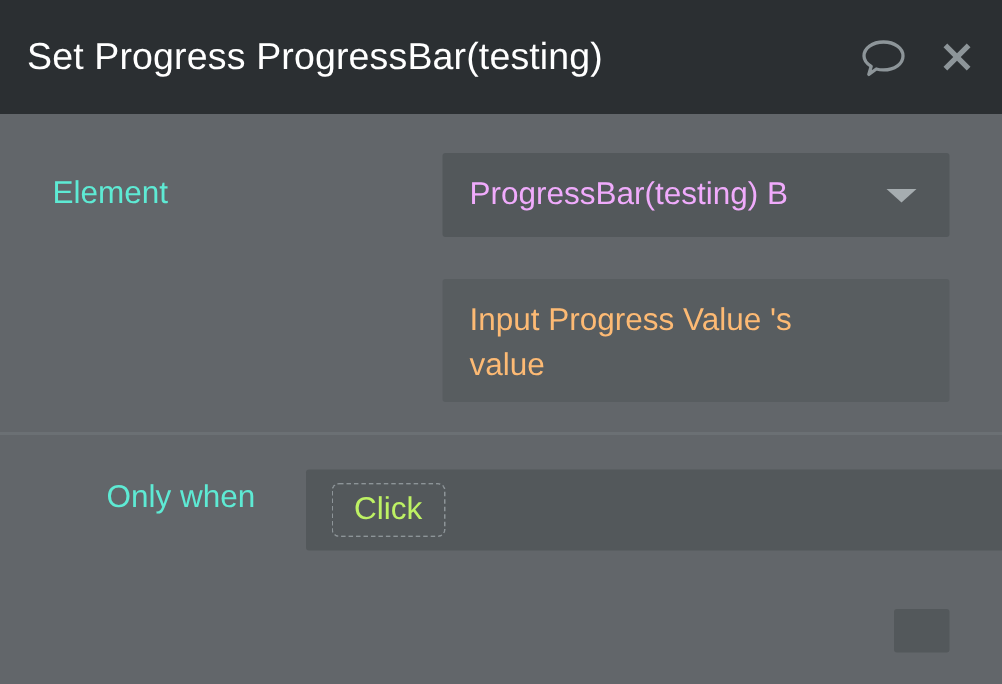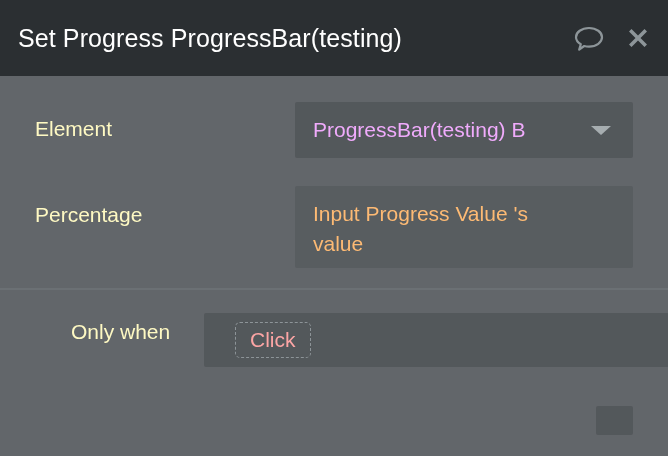--- a/index.html
+++ b/index.html
@@ -64,21 +64,21 @@
 
   
   .row {
     position: absolute;
     left: 0;
     width: 668px;
   }
   .row-label {
     position: absolute;
     left: 35px;
-    color: #fef9c3;
+    color: #5eead4;
     font-size: 21px;
     font-weight: 400;
     white-space: nowrap;
   }
 
   
   #row-element { top: 76px; height: 98px; }
   #label-element { top: 41px; }
   #field-element {
     position: absolute;
@@ -153,29 +153,29 @@
     left: 168px;
     top: 23px;
     width: 465px;
     height: 54px;
     background: #53585b;
     border-radius: 2px;
     box-sizing: border-box;
   }
   #onlywhen-chip {
     position: absolute;
-    left: 31px;
+    left: 17px;
     top: 9px;
     height: 36px;
     min-width: 72px;
     padding: 0 14px;
     border: 1px dashed #8d9498;
     border-radius: 5px;
     box-sizing: border-box;
-    color: #fca5a5;
+    color: #bef264;
     font-size: 21px;
     line-height: 34px;
     text-align: center;
     white-space: nowrap;
   }
 
   
   #row-breakpoint { top: 380px; height: 76px; }
   #label-breakpoint { top: 27px; }
   #breakpoint-checkbox {
@@ -218,21 +218,20 @@
 
   <div class="row" id="row-element">
     <div class="row-label" id="label-element">Element</div>
     <div id="field-element">
       <div id="element-value">ProgressBar(testing) B</div>
       <div id="element-caret"></div>
     </div>
   </div>
 
   <div class="row" id="row-percentage">
-    <div class="row-label" id="label-percentage">Percentage</div>
     <div id="field-percentage">
       <span id="percentage-value">Input Progress Value 's value</span>
     </div>
   </div>
 
   <div id="divider"></div>
 
   <div class="row" id="row-onlywhen">
     <div class="row-label" id="label-onlywhen">Only when</div>
     <div id="field-onlywhen">

